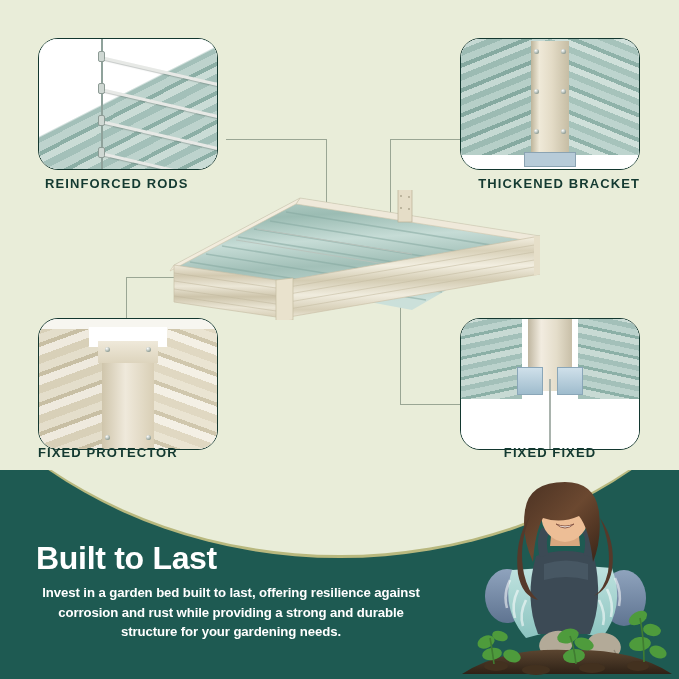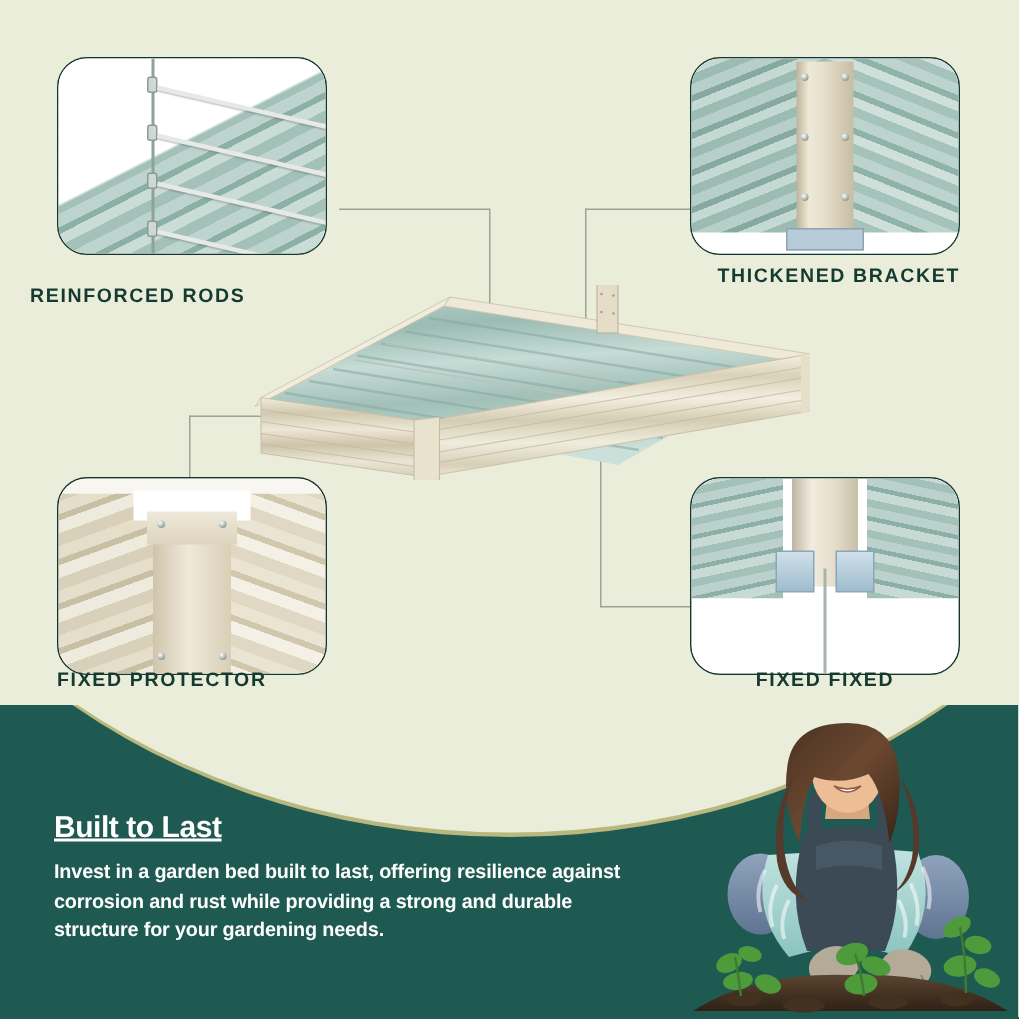--- a/index.html
+++ b/index.html
@@ -27,44 +27,45 @@
     width:920px;height:385px;
     background:#e9edd9;
     border-bottom:3px solid #b8b87e;
     border-radius:0 0 50% 50%/0 0 100% 100%;
   }
   .banner-text{
     position:absolute;left:36px;top:72px;width:390px;
     color:#ffffff;
   }
   .banner-title{
-    font-size:20px;font-weight:bold;letter-spacing:-0.3px;
-    margin:0 0 9px 0;line-height:1;text-decoration:underline;
+    font-size:32px;font-weight:bold;letter-spacing:-0.3px;
+    margin:0 0 9px 0;line-height:1;
   }
   .banner-body{
     font-size:13.2px;font-weight:bold;line-height:1.48;margin:0;
     letter-spacing:-0.1px;
+    text-align:center;
   }
 
   
   .card{
     position:absolute;width:180px;height:132px;
     border:1.6px solid #13372f;
     border-radius:20px;
     background:#ffffff;
     overflow:hidden;
     box-sizing:border-box;
   }
   .card-label{
     position:absolute;width:260px;
     font-size:13px;font-weight:bold;color:#143a31;
     letter-spacing:1.1px;white-space:nowrap;
   }
   .card-tr{left:38px;top:38px;}
-  .card-tl-lbl{left:20px;top:176px;margin-top:13px;}
+  .card-tl-lbl{left:45px;top:176px;}
   .card-br{left:460px;top:38px;}
   .card-br-lbl{left:460px;top:176px;text-align:right;width:180px;}
   .card-cp{left:38px;top:318px;}
   .card-cp-lbl{left:38px;top:445px;}
   .card-fp{left:460px;top:318px;}
   .card-fp-lbl{left:460px;top:445px;text-align:center;width:180px;}
 
   
   .conn{position:absolute;background:#9aa694;}
   .conn-h{height:1px;}

